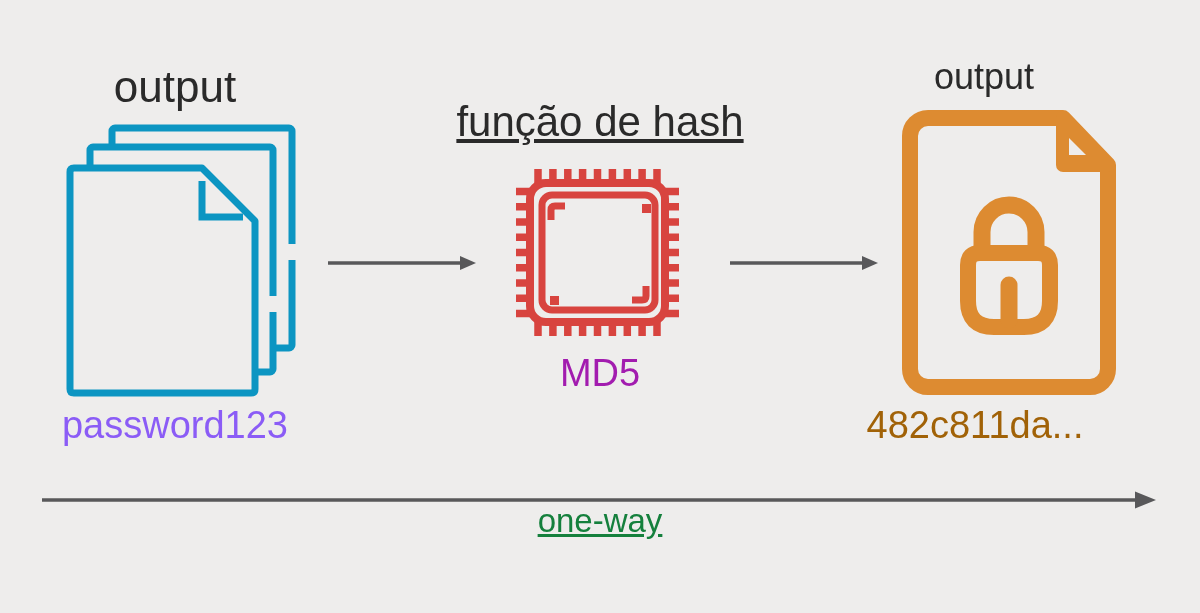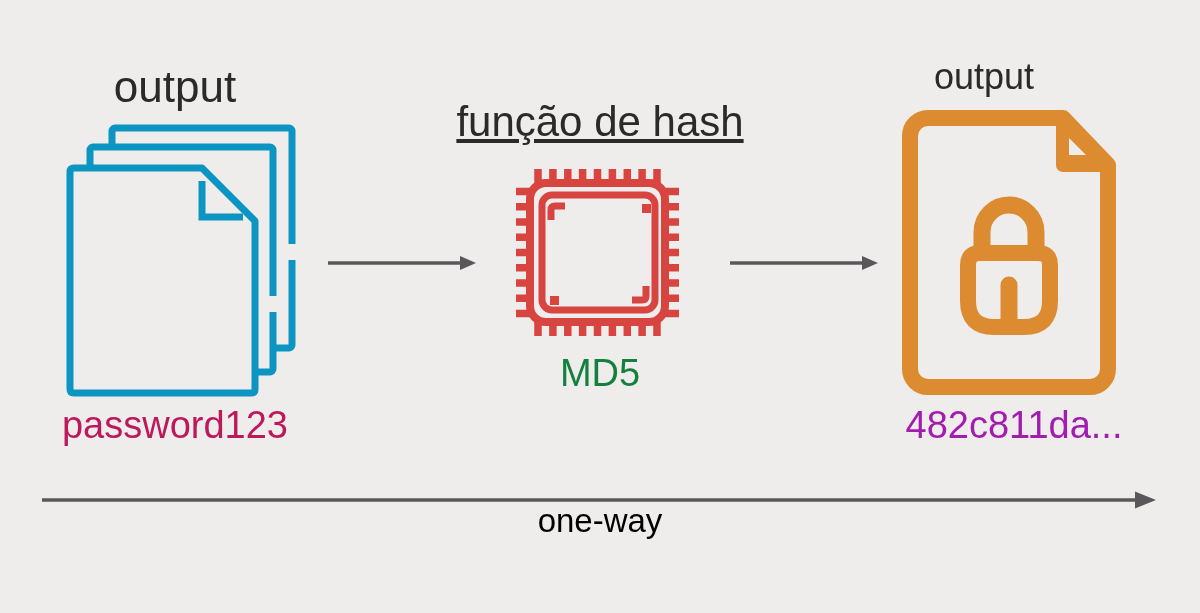--- a/index.html
+++ b/index.html
@@ -11,24 +11,24 @@
   .abs{position:absolute;}
   .stage-title{
     color:#2a2a2a;text-align:center;white-space:nowrap;
   }
   #input-title{left:55px;top:62px;width:240px;font-size:44px;}
   #hash-title{left:400px;top:98px;width:400px;font-size:42px;text-decoration:underline;}
   #output-title{left:884px;top:56px;width:200px;font-size:36px;}
   .stage-label{
     text-align:center;white-space:nowrap;
   }
-  #input-label{left:55px;top:404px;width:240px;font-size:38px;color:#be185d;}
-  #hash-label{left:450px;top:352px;width:300px;font-size:38px;color:#15803d;}
-  #output-label{left:864px;top:404px;width:300px;font-size:38px;color:#a21caf;}
-  #one-way-label{left:450px;top:502px;width:300px;font-size:33px;color:#000000;text-align:center;}
+  #input-label{left:55px;top:404px;width:240px;font-size:38px;color:#8b5cf6;}
+  #hash-label{left:450px;top:352px;width:300px;font-size:38px;color:#a21caf;}
+  #output-label{left:825px;top:404px;width:300px;font-size:38px;color:#a16207;}
+  #one-way-label{left:450px;top:502px;width:300px;font-size:33px;color:#15803d;text-align:center;text-decoration:underline;}
   svg{display:block;}
 </style>
 </head>
 <body>
 
 <div class="abs stage-title" id="input-title">output</div>
 
 <svg class="abs" style="left:60px;top:118px;" width="245" height="285" viewBox="0 0 245 285">
 
   <rect x="52" y="10" width="180" height="220" rx="3" fill="#eeedec" stroke="#0c95c2" stroke-width="7"></rect>

